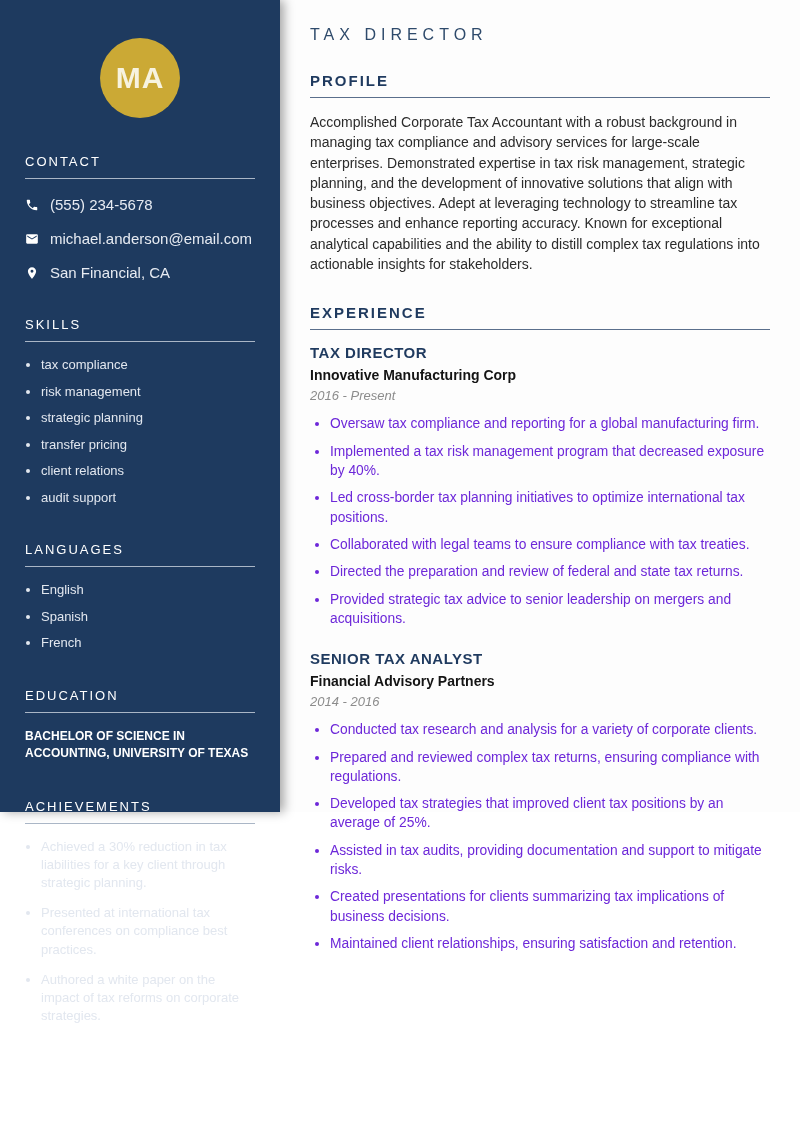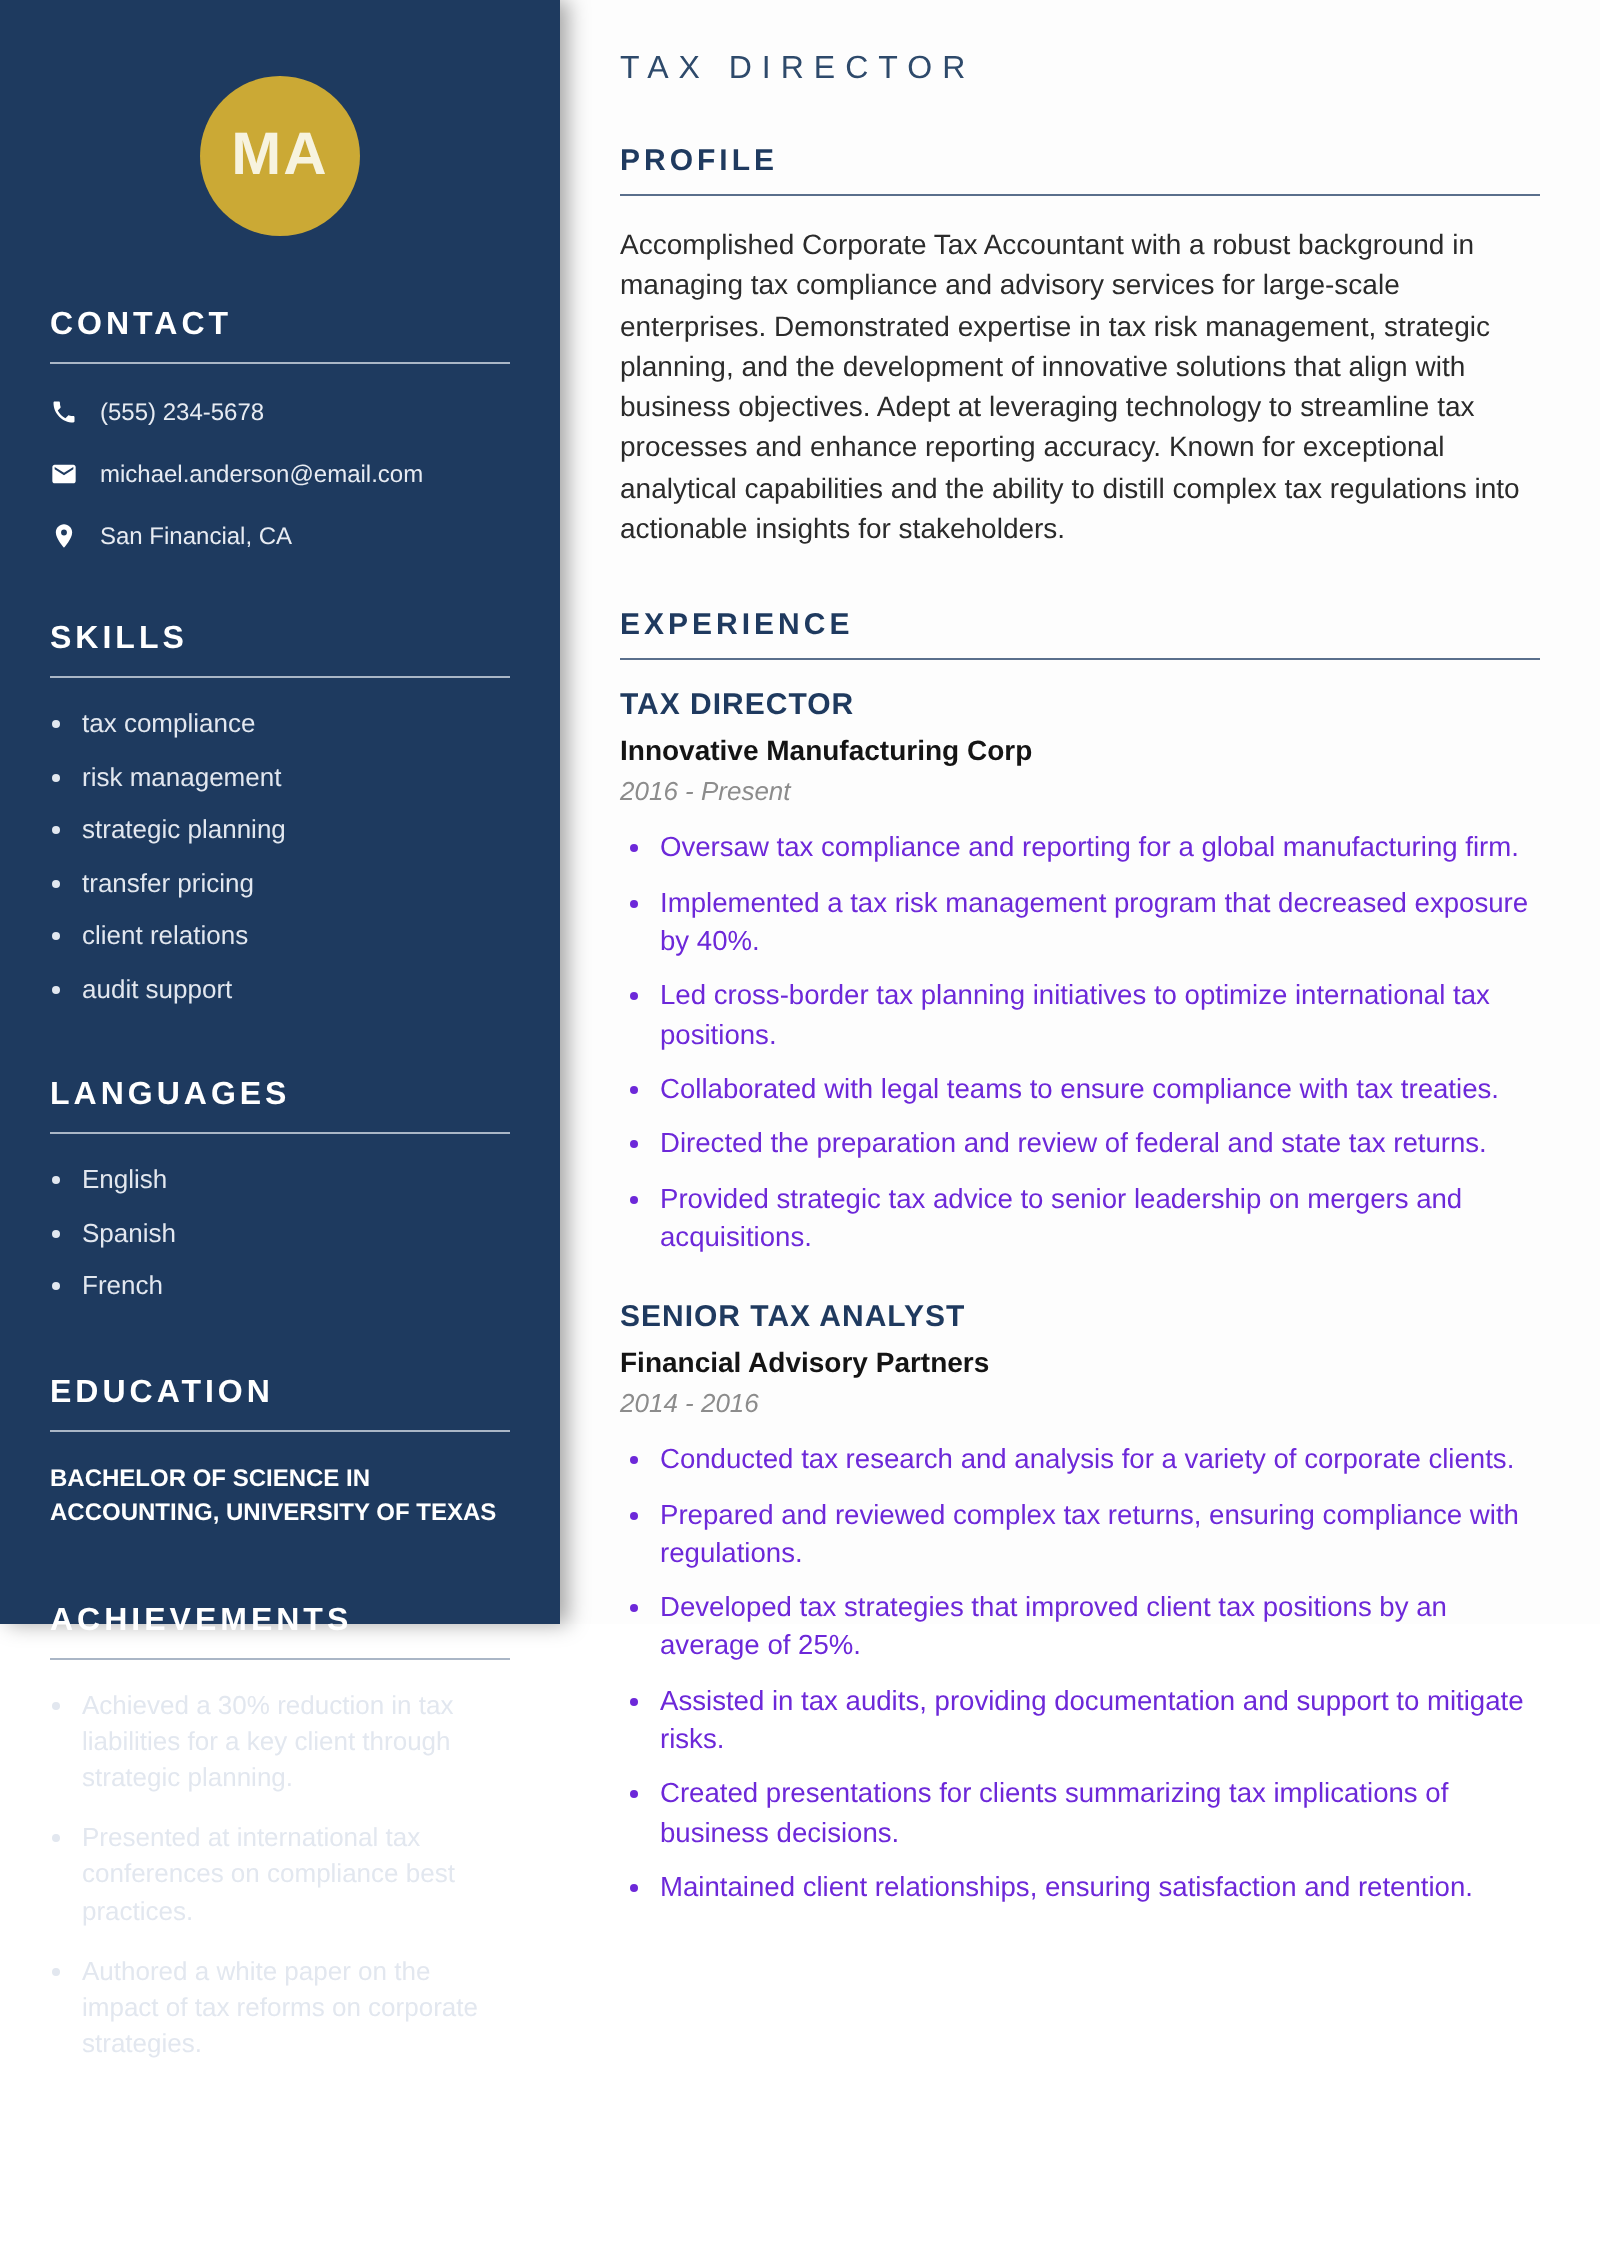--- a/index.html
+++ b/index.html
@@ -24,27 +24,27 @@
   .avatar {
     width: 80px; height: 80px; border-radius: 50%;
     background: #cba935;
     margin: 38px auto 0 auto;
     display: flex; align-items: center; justify-content: center;
     font-size: 30px; font-weight: 700; color: #f7f3df; letter-spacing: 1px;
   }
   .side-section { margin-top: 36px; }
   .side-heading {
     margin: 0; padding-bottom: 9px;
-    font-size: 16px; font-weight: 700; letter-spacing: 2px;
+    font-size: 13px; font-weight: 400; letter-spacing: 2px;
     color: #ffffff;
     border-bottom: 1px solid #aab6c6;
   }
   .contact-row {
     display: flex; align-items: center; gap: 11px;
-    margin-top: 17px; font-size: 12px; color: #e7ebf2;
+    margin-top: 17px; font-size: 15px; color: #e7ebf2;
   }
   .contact-row .icon { width: 14px; height: 14px; flex: 0 0 14px; display: inline-flex; }
   .contact-row .icon svg { width: 14px; height: 14px; fill: #ffffff; }
   .side-list {
     margin: 14px 0 0 0; padding-left: 16px; list-style: disc;
   }
   .side-list li {
     font-size: 13px; color: #e2e7ef; margin-bottom: 9px; line-height: 1.35;
   }
   .degree {

